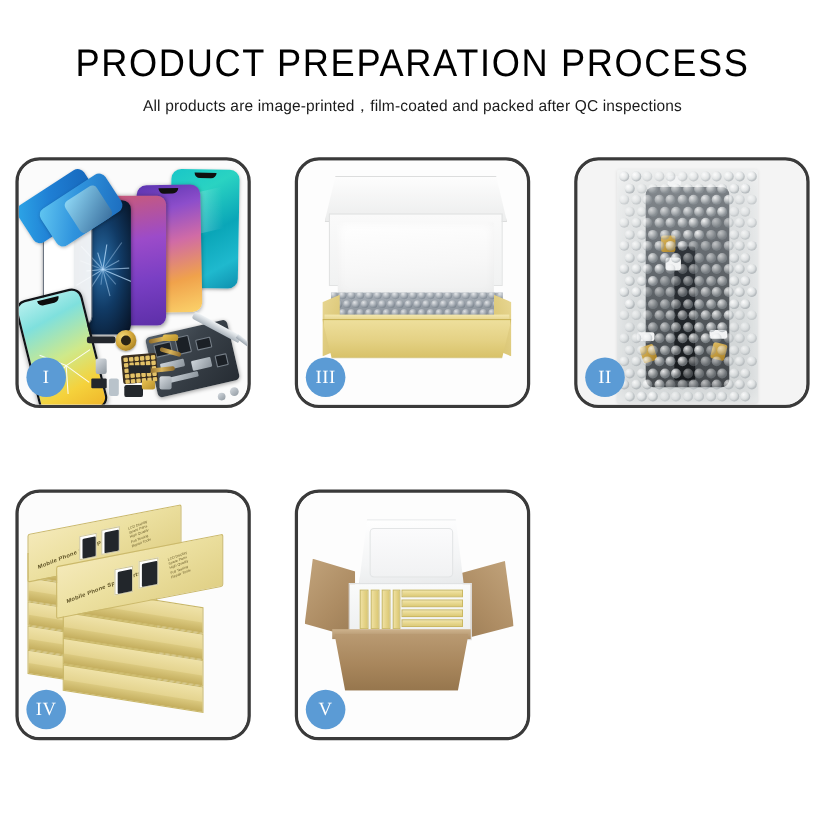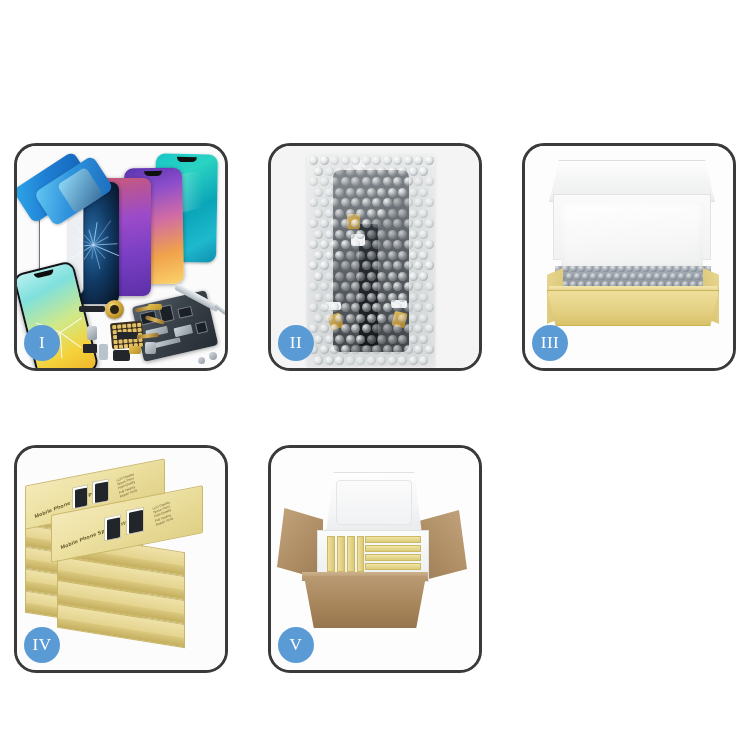--- a/index.html
+++ b/index.html
@@ -461,20 +461,24 @@
   }
   .c6-seam{
     position:absolute; background: rgba(120,98,70,.35);
   }
 </style>
 </head>
 <body>
 
 <div id="page">
 
+  <div class="header">
+    <div class="page-title">PRODUCT PREPARATION PROCESS</div>
+    <div class="page-subtitle">All products are image-printed，film-coated and packed after QC inspections</div>
+  </div>
 
   <div class="grid">
 
     <div class="panel">
       <div class="panel-inner">
         <div class="p1-bg"></div>
 
         <div class="phone-fan ph-a">
             <span class="notch"></span>
           </div>
@@ -578,20 +582,116 @@
         <div class="part silver" style="left:128px;top:196px;width:11px;height:12px;border-radius:2px"></div>
         <div class="part dark" style="left:100px;top:186px;width:20px;height:7px"></div>
         <div class="part gold" style="left:131px;top:158px;width:14px;height:6px;border-radius:2px"></div>
 
         <div class="tweezer"></div>
 
         <div class="part silver" style="right:8px;bottom:8px;width:8px;height:8px;border-radius:50%"></div>
         <div class="part silver" style="right:20px;bottom:4px;width:7px;height:7px;border-radius:50%"></div>
       </div>
       <div class="badge">I</div>
+    </div>
+
+    <div class="panel">
+      <div class="panel-inner">
+        <div class="p3-bg"></div>
+        <div class="box3-lid-back"></div>
+        <div class="box3-inner-back"></div>
+        <div class="box3-foam"></div>
+        <div class="box3-bubble" id="b3Host">
+            <i style="left: -1px; top: -1px;"></i>
+            <i style="left: 7px; top: -1px;"></i>
+            <i style="left: 15px; top: -1px;"></i>
+            <i style="left: 23px; top: -1px;"></i>
+            <i style="left: 31px; top: -1px;"></i>
+            <i style="left: 39px; top: -1px;"></i>
+            <i style="left: 47px; top: -1px;"></i>
+            <i style="left: 55px; top: -1px;"></i>
+            <i style="left: 63px; top: -1px;"></i>
+            <i style="left: 71px; top: -1px;"></i>
+            <i style="left: 79px; top: -1px;"></i>
+            <i style="left: 87px; top: -1px;"></i>
+            <i style="left: 95px; top: -1px;"></i>
+            <i style="left: 103px; top: -1px;"></i>
+            <i style="left: 111px; top: -1px;"></i>
+            <i style="left: 119px; top: -1px;"></i>
+            <i style="left: 127px; top: -1px;"></i>
+            <i style="left: 135px; top: -1px;"></i>
+            <i style="left: 143px; top: -1px;"></i>
+            <i style="left: 151px; top: -1px;"></i>
+            <i style="left: 3px; top: 7px;"></i>
+            <i style="left: 11px; top: 7px;"></i>
+            <i style="left: 19px; top: 7px;"></i>
+            <i style="left: 27px; top: 7px;"></i>
+            <i style="left: 35px; top: 7px;"></i>
+            <i style="left: 43px; top: 7px;"></i>
+            <i style="left: 51px; top: 7px;"></i>
+            <i style="left: 59px; top: 7px;"></i>
+            <i style="left: 67px; top: 7px;"></i>
+            <i style="left: 75px; top: 7px;"></i>
+            <i style="left: 83px; top: 7px;"></i>
+            <i style="left: 91px; top: 7px;"></i>
+            <i style="left: 99px; top: 7px;"></i>
+            <i style="left: 107px; top: 7px;"></i>
+            <i style="left: 115px; top: 7px;"></i>
+            <i style="left: 123px; top: 7px;"></i>
+            <i style="left: 131px; top: 7px;"></i>
+            <i style="left: 139px; top: 7px;"></i>
+            <i style="left: 147px; top: 7px;"></i>
+            <i style="left: 155px; top: 7px;"></i>
+            <i style="left: -1px; top: 15px;"></i>
+            <i style="left: 7px; top: 15px;"></i>
+            <i style="left: 15px; top: 15px;"></i>
+            <i style="left: 23px; top: 15px;"></i>
+            <i style="left: 31px; top: 15px;"></i>
+            <i style="left: 39px; top: 15px;"></i>
+            <i style="left: 47px; top: 15px;"></i>
+            <i style="left: 55px; top: 15px;"></i>
+            <i style="left: 63px; top: 15px;"></i>
+            <i style="left: 71px; top: 15px;"></i>
+            <i style="left: 79px; top: 15px;"></i>
+            <i style="left: 87px; top: 15px;"></i>
+            <i style="left: 95px; top: 15px;"></i>
+            <i style="left: 103px; top: 15px;"></i>
+            <i style="left: 111px; top: 15px;"></i>
+            <i style="left: 119px; top: 15px;"></i>
+            <i style="left: 127px; top: 15px;"></i>
+            <i style="left: 135px; top: 15px;"></i>
+            <i style="left: 143px; top: 15px;"></i>
+            <i style="left: 151px; top: 15px;"></i>
+            <i style="left: 3px; top: 23px;"></i>
+            <i style="left: 11px; top: 23px;"></i>
+            <i style="left: 19px; top: 23px;"></i>
+            <i style="left: 27px; top: 23px;"></i>
+            <i style="left: 35px; top: 23px;"></i>
+            <i style="left: 43px; top: 23px;"></i>
+            <i style="left: 51px; top: 23px;"></i>
+            <i style="left: 59px; top: 23px;"></i>
+            <i style="left: 67px; top: 23px;"></i>
+            <i style="left: 75px; top: 23px;"></i>
+            <i style="left: 83px; top: 23px;"></i>
+            <i style="left: 91px; top: 23px;"></i>
+            <i style="left: 99px; top: 23px;"></i>
+            <i style="left: 107px; top: 23px;"></i>
+            <i style="left: 115px; top: 23px;"></i>
+            <i style="left: 123px; top: 23px;"></i>
+            <i style="left: 131px; top: 23px;"></i>
+            <i style="left: 139px; top: 23px;"></i>
+            <i style="left: 147px; top: 23px;"></i>
+            <i style="left: 155px; top: 23px;"></i>
+          </div>
+        <div class="box3-side"></div>
+        <div class="box3-side right"></div>
+        <div class="box3-lip"></div>
+        <div class="box3-front"></div>
+      </div>
+      <div class="badge">III</div>
     </div>
 
     <div class="panel">
       <div class="panel-inner">
         <div class="p2-bg"></div>
         <div class="bubble-bag" id="bagHost">
           <div class="inner-part"></div>
           <div class="inner-flex"></div>
           <div class="white-tab" style="left:46px;top:6px;width:12px;height:9px"></div>
           <div class="gold-tab" style="left:40px;top:60px"></div>
@@ -830,116 +930,20 @@
             <span class="bub" style="left: 91px; top: 201.5px; opacity: 0.78;"></span>
             <span class="bub" style="left: 101.5px; top: 201.5px; opacity: 0.82;"></span>
             <span class="bub" style="left: 112px; top: 201.5px; opacity: 0.86;"></span>
           </div>
       </div>
       <div class="badge">II</div>
     </div>
 
     <div class="panel">
       <div class="panel-inner">
-        <div class="p3-bg"></div>
-        <div class="box3-lid-back"></div>
-        <div class="box3-inner-back"></div>
-        <div class="box3-foam"></div>
-        <div class="box3-bubble" id="b3Host">
-            <i style="left: -1px; top: -1px;"></i>
-            <i style="left: 7px; top: -1px;"></i>
-            <i style="left: 15px; top: -1px;"></i>
-            <i style="left: 23px; top: -1px;"></i>
-            <i style="left: 31px; top: -1px;"></i>
-            <i style="left: 39px; top: -1px;"></i>
-            <i style="left: 47px; top: -1px;"></i>
-            <i style="left: 55px; top: -1px;"></i>
-            <i style="left: 63px; top: -1px;"></i>
-            <i style="left: 71px; top: -1px;"></i>
-            <i style="left: 79px; top: -1px;"></i>
-            <i style="left: 87px; top: -1px;"></i>
-            <i style="left: 95px; top: -1px;"></i>
-            <i style="left: 103px; top: -1px;"></i>
-            <i style="left: 111px; top: -1px;"></i>
-            <i style="left: 119px; top: -1px;"></i>
-            <i style="left: 127px; top: -1px;"></i>
-            <i style="left: 135px; top: -1px;"></i>
-            <i style="left: 143px; top: -1px;"></i>
-            <i style="left: 151px; top: -1px;"></i>
-            <i style="left: 3px; top: 7px;"></i>
-            <i style="left: 11px; top: 7px;"></i>
-            <i style="left: 19px; top: 7px;"></i>
-            <i style="left: 27px; top: 7px;"></i>
-            <i style="left: 35px; top: 7px;"></i>
-            <i style="left: 43px; top: 7px;"></i>
-            <i style="left: 51px; top: 7px;"></i>
-            <i style="left: 59px; top: 7px;"></i>
-            <i style="left: 67px; top: 7px;"></i>
-            <i style="left: 75px; top: 7px;"></i>
-            <i style="left: 83px; top: 7px;"></i>
-            <i style="left: 91px; top: 7px;"></i>
-            <i style="left: 99px; top: 7px;"></i>
-            <i style="left: 107px; top: 7px;"></i>
-            <i style="left: 115px; top: 7px;"></i>
-            <i style="left: 123px; top: 7px;"></i>
-            <i style="left: 131px; top: 7px;"></i>
-            <i style="left: 139px; top: 7px;"></i>
-            <i style="left: 147px; top: 7px;"></i>
-            <i style="left: 155px; top: 7px;"></i>
-            <i style="left: -1px; top: 15px;"></i>
-            <i style="left: 7px; top: 15px;"></i>
-            <i style="left: 15px; top: 15px;"></i>
-            <i style="left: 23px; top: 15px;"></i>
-            <i style="left: 31px; top: 15px;"></i>
-            <i style="left: 39px; top: 15px;"></i>
-            <i style="left: 47px; top: 15px;"></i>
-            <i style="left: 55px; top: 15px;"></i>
-            <i style="left: 63px; top: 15px;"></i>
-            <i style="left: 71px; top: 15px;"></i>
-            <i style="left: 79px; top: 15px;"></i>
-            <i style="left: 87px; top: 15px;"></i>
-            <i style="left: 95px; top: 15px;"></i>
-            <i style="left: 103px; top: 15px;"></i>
-            <i style="left: 111px; top: 15px;"></i>
-            <i style="left: 119px; top: 15px;"></i>
-            <i style="left: 127px; top: 15px;"></i>
-            <i style="left: 135px; top: 15px;"></i>
-            <i style="left: 143px; top: 15px;"></i>
-            <i style="left: 151px; top: 15px;"></i>
-            <i style="left: 3px; top: 23px;"></i>
-            <i style="left: 11px; top: 23px;"></i>
-            <i style="left: 19px; top: 23px;"></i>
-            <i style="left: 27px; top: 23px;"></i>
-            <i style="left: 35px; top: 23px;"></i>
-            <i style="left: 43px; top: 23px;"></i>
-            <i style="left: 51px; top: 23px;"></i>
-            <i style="left: 59px; top: 23px;"></i>
-            <i style="left: 67px; top: 23px;"></i>
-            <i style="left: 75px; top: 23px;"></i>
-            <i style="left: 83px; top: 23px;"></i>
-            <i style="left: 91px; top: 23px;"></i>
-            <i style="left: 99px; top: 23px;"></i>
-            <i style="left: 107px; top: 23px;"></i>
-            <i style="left: 115px; top: 23px;"></i>
-            <i style="left: 123px; top: 23px;"></i>
-            <i style="left: 131px; top: 23px;"></i>
-            <i style="left: 139px; top: 23px;"></i>
-            <i style="left: 147px; top: 23px;"></i>
-            <i style="left: 155px; top: 23px;"></i>
-          </div>
-        <div class="box3-side"></div>
-        <div class="box3-side right"></div>
-        <div class="box3-lip"></div>
-        <div class="box3-front"></div>
-      </div>
-      <div class="badge">III</div>
-    </div>
-
-    <div class="panel">
-      <div class="panel-inner">
         <div class="p4-bg"></div>
 
         <div class="stackbox" style="left:8px;top:64px;width:118px;height:22px;transform:skewY(9deg)">
             <span class="side"></span>
           </div>
         <div class="stackbox" style="left:8px;top:86px;width:118px;height:22px;transform:skewY(9deg)">
             <span class="side"></span>
           </div>
         <div class="stackbox" style="left:8px;top:108px;width:118px;height:22px;transform:skewY(9deg)">
             <span class="side"></span>

